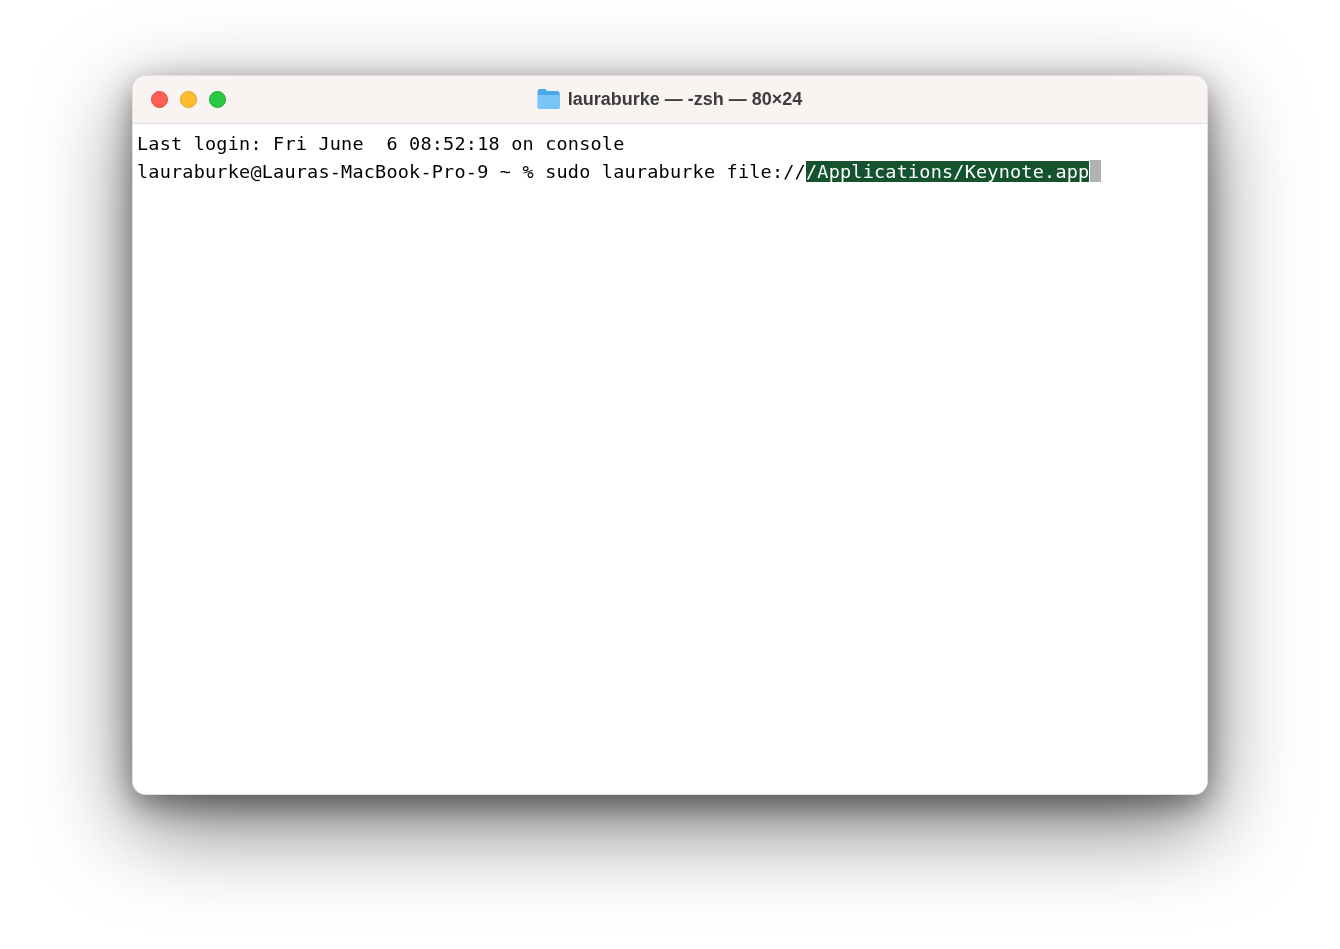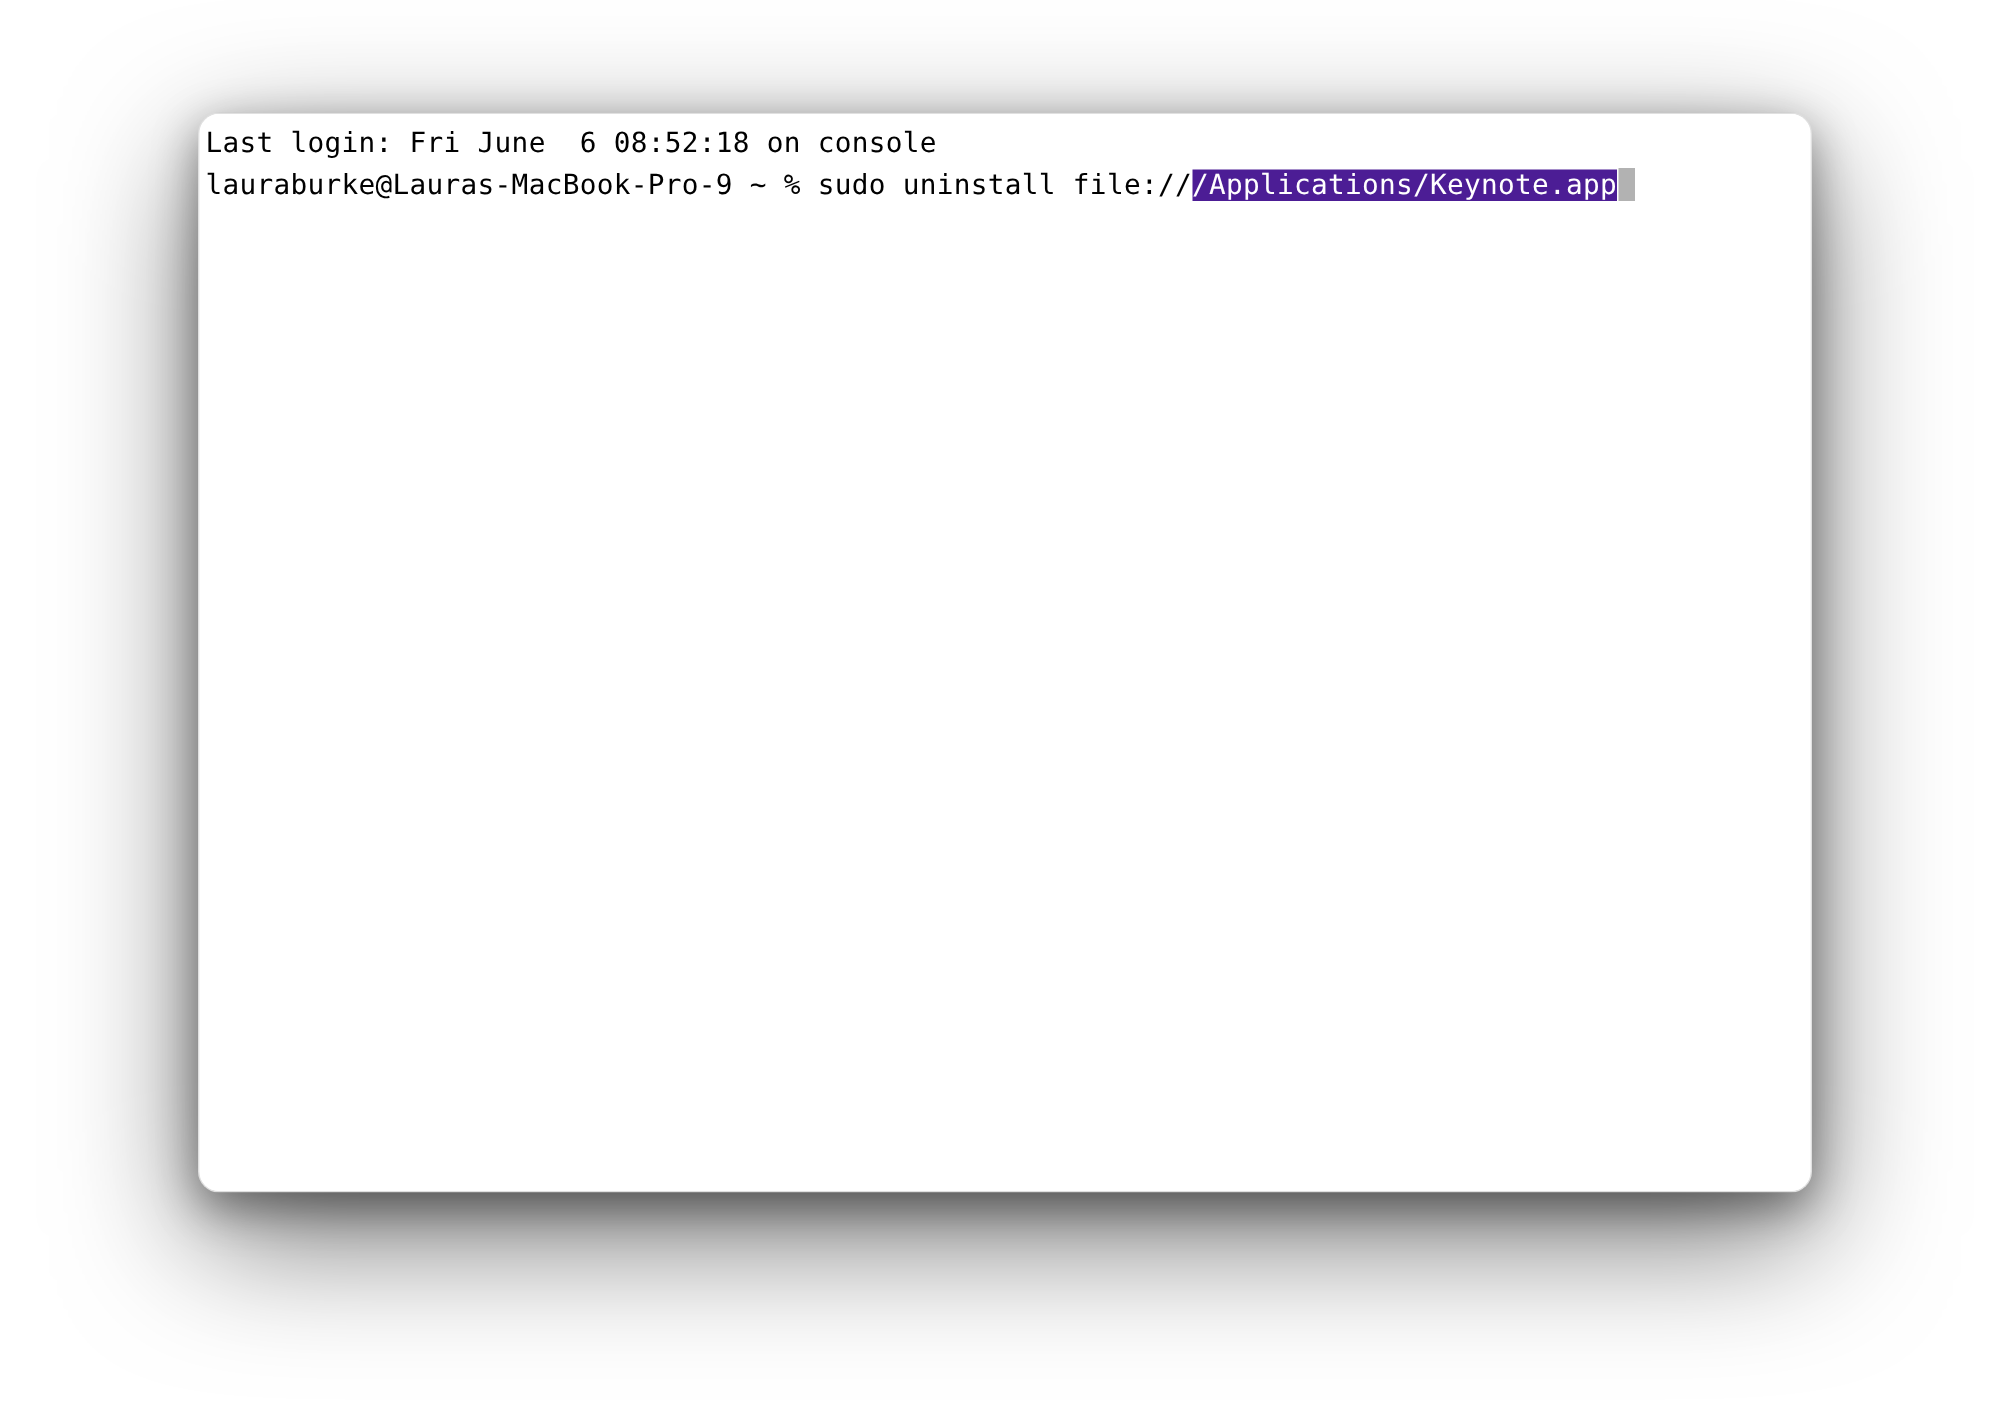--- a/index.html
+++ b/index.html
@@ -104,32 +104,47 @@
       white-space: pre-wrap;
       word-break: break-all;
       overflow: hidden;
       letter-spacing: 0.2px;
     }
     .term-line {
       white-space: pre-wrap;
       word-break: break-all;
     }
     .selected {
-      background: #4c1d95;
+      background: #14532d;
       color: #ffffff;
       margin-top: 13px;
     }
     .cursor {
       display: inline-block;
       width: 11px;
       height: 22px;
       background: #b2b2b2;
       vertical-align: text-bottom;
       margin-left: 1px;
     }
   </style>
 </head>
 <body>
 
 <div class="terminal-window">
+  <div class="titlebar">
+    <div class="traffic-lights">
+      <div class="light red"></div>
+      <div class="light yellow"></div>
+      <div class="light green"></div>
+    </div>
+    <div class="title-content">
+      <span class="folder-icon">
+        <span class="folder-tab"></span>
+        <span class="folder-back"></span>
+        <span class="folder-front"></span>
+      </span>
+      <span>lauraburke — -zsh — 80×24</span>
+    </div>
+  </div>
   <div class="terminal-body"><span class="term-line">Last login: Fri June  6 08:52:18 on console</span>
-<span class="term-line"><span>lauraburke@Lauras-MacBook-Pro-9 ~ % </span><span>sudo uninstall file://</span><span class="selected">/Applications/Keynote.app</span><span class="cursor"></span></span></div>
+<span class="term-line"><span>lauraburke@Lauras-MacBook-Pro-9 ~ % </span><span>sudo lauraburke file://</span><span class="selected">/Applications/Keynote.app</span><span class="cursor"></span></span></div>
 </div>
 
 </body></html>

